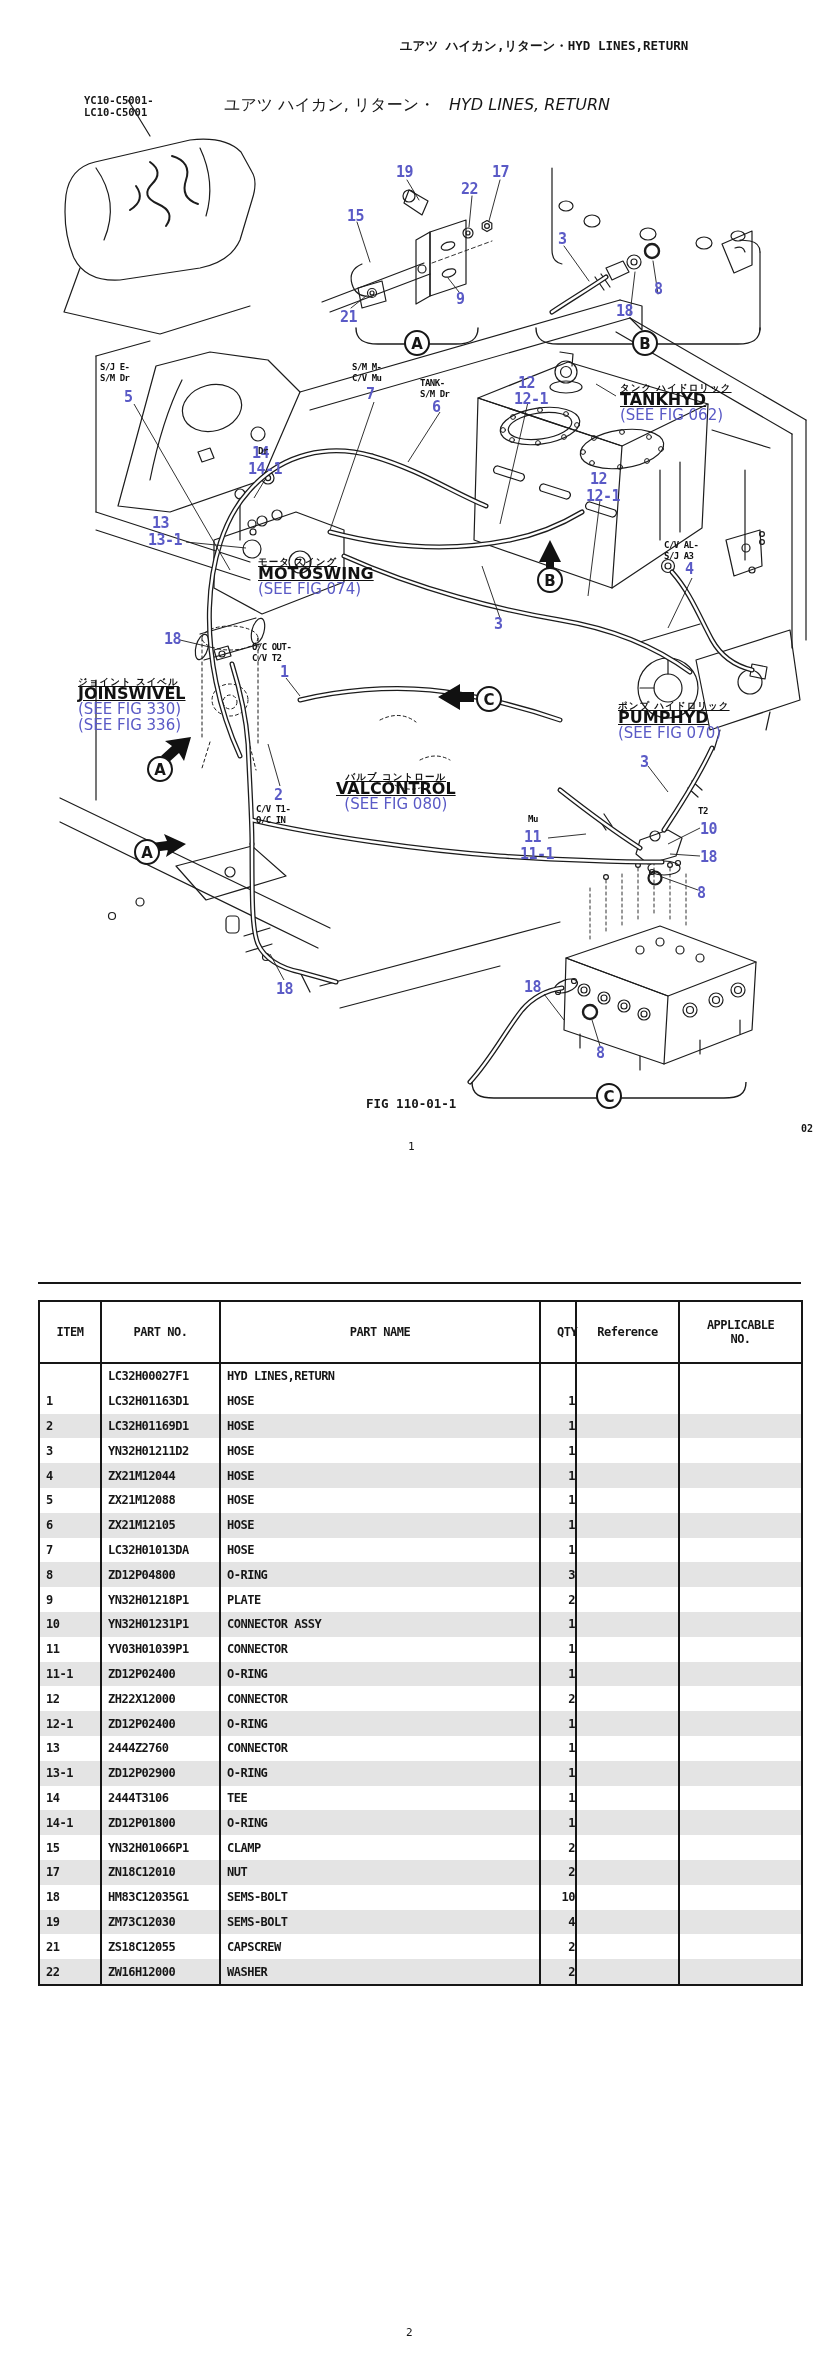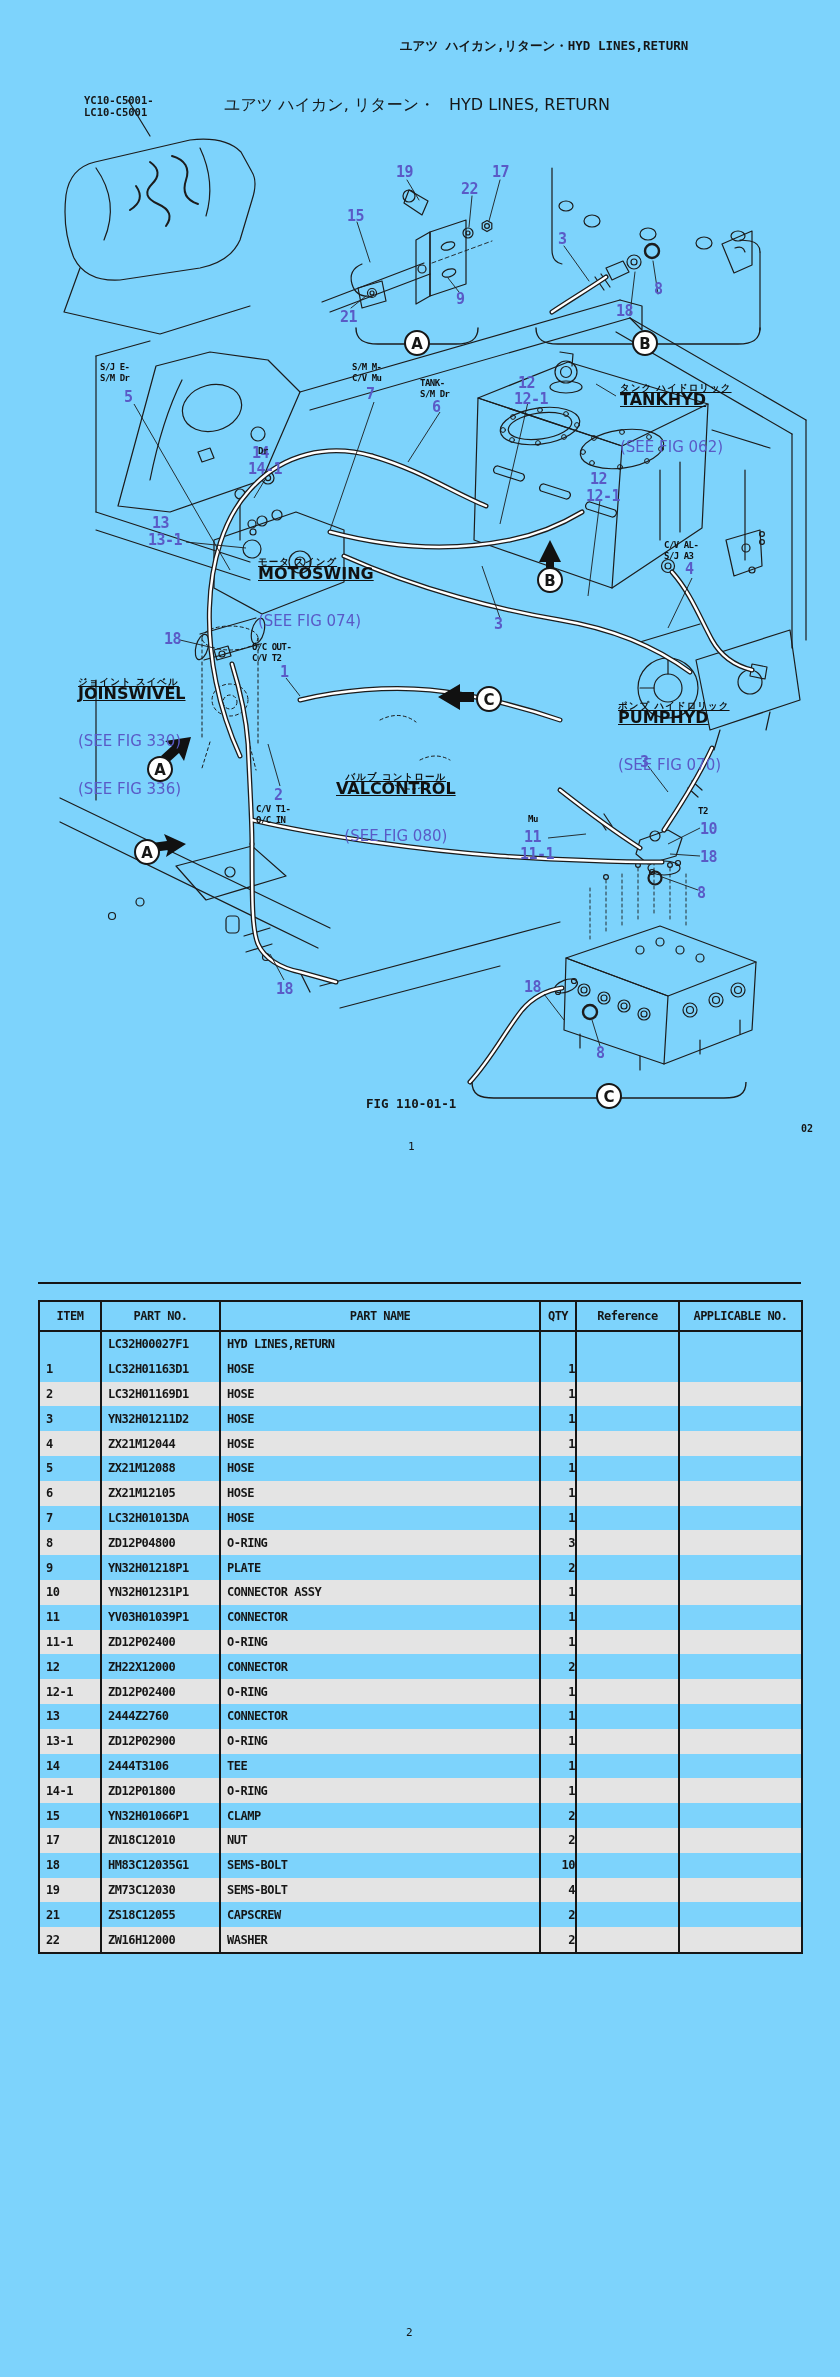--- a/index.html
+++ b/index.html
@@ -1,48 +1,48 @@
 <!DOCTYPE html>
 <html><head>
 <meta charset="utf-8">
 <style>
   html,body{margin:0;padding:0;background:#888;}
   .page{
-    position:relative;width:840px;height:2377px;background:#7dd3fc;
+    position:relative;width:840px;height:2377px;background:#ffffff;
     margin:0 auto;overflow:hidden;
     font-family:"DejaVu Sans Mono","Liberation Mono",monospace;color:#161616;
   }
   .abs{position:absolute;}
   
   .running-header{top:38px;left:50%;transform:translateX(-7%);white-space:nowrap;
     font:700 12.5px "DejaVu Sans Mono",monospace;letter-spacing:0px;}
   .model-codes{top:94px;left:84px;font:700 10.5px "DejaVu Sans Mono",monospace;line-height:1.15;white-space:pre;}
   .page-title{top:95px;left:224px;font:400 16px "DejaVu Sans","Liberation Sans",sans-serif;white-space:nowrap;}
-  .page-title .en{margin-left:14px;}
+  .page-title .en{margin-left:14px;font-style:italic;}
   
   .callout{position:absolute;font:700 15px "DejaVu Sans Mono",monospace;letter-spacing:-0.5px;color:#5a5ac6;white-space:nowrap;}
   .portlabel{position:absolute;font:700 9px "DejaVu Sans Mono",monospace;line-height:1.2;color:#111;white-space:pre;letter-spacing:-0.5px;}
   .reflabel{position:absolute;white-space:nowrap;}
   .reflabel .jp{font:700 9.5px "DejaVu Sans","Liberation Sans",sans-serif;color:#111;margin-bottom:-3px;letter-spacing:1px;text-decoration:underline;}
   .reflabel .nm{font:700 16px "DejaVu Sans","Liberation Sans",sans-serif;color:#111;letter-spacing:0px;line-height:1.0;text-decoration:underline;}
-  .reflabel .fig{font:400 15px "DejaVu Sans","Liberation Sans",sans-serif;color:#5a5ac6;line-height:1.05;margin-top:32px;}
+  .reflabel .fig{font:400 15px "DejaVu Sans","Liberation Sans",sans-serif;color:#5a5ac6;line-height:1.05;}
   .marker{position:absolute;width:26px;height:26px;border:2px solid #161616;border-radius:50%;
     background:#fff;text-align:center;font:700 15px "DejaVu Sans","Liberation Sans",sans-serif;
     line-height:25px;color:#161616;box-sizing:border-box;}
   
   .fig-caption{top:1096px;left:366px;font:700 12.5px "DejaVu Sans Mono",monospace;}
   .revision{top:1123px;left:785px;font:700 10px "DejaVu Sans Mono",monospace;margin-left:16px;}
   .sheet-no{top:1140px;left:408px;font:400 11px "DejaVu Sans Mono",monospace;}
   .page-no{top:2326px;left:406px;font:400 11px "DejaVu Sans Mono",monospace;}
   
   .toprule{top:1282px;left:38px;width:763px;height:2px;background:#161616;}
   table.parts{position:absolute;top:1300px;left:38px;width:763px;border-collapse:collapse;
     border:2.5px solid #161616;table-layout:fixed;}
   table.parts th{border-left:2px solid #161616;border-bottom:2.5px solid #161616;
-    font:700 12px "DejaVu Sans Mono",monospace;height:28px;padding:0;letter-spacing:-0.5px;border-radius:9px;}
+    font:700 12px "DejaVu Sans Mono",monospace;height:28px;padding:16px;letter-spacing:-0.5px;border-radius:9px;}
   table.parts td{border-left:2px solid #161616;font:700 12px "DejaVu Sans Mono",monospace;
     height:24.8px;padding:0 0 0 6px;overflow:hidden;white-space:nowrap;letter-spacing:-0.5px;}
   table.parts tr.shade td{background:#e4e4e4;}
   td.c-qty{text-align:right;padding:0 6px 0 0;}
   td.c-part_no{padding-left:11px;}
   td.c-part_name{padding-left:9px;}
   col.w-item{width:62px;} col.w-pn{width:119px;} col.w-name{width:320px;}
   col.w-qty{width:36px;} col.w-ref{width:103px;} col.w-app{width:123px;}
 </style>
 </head>

